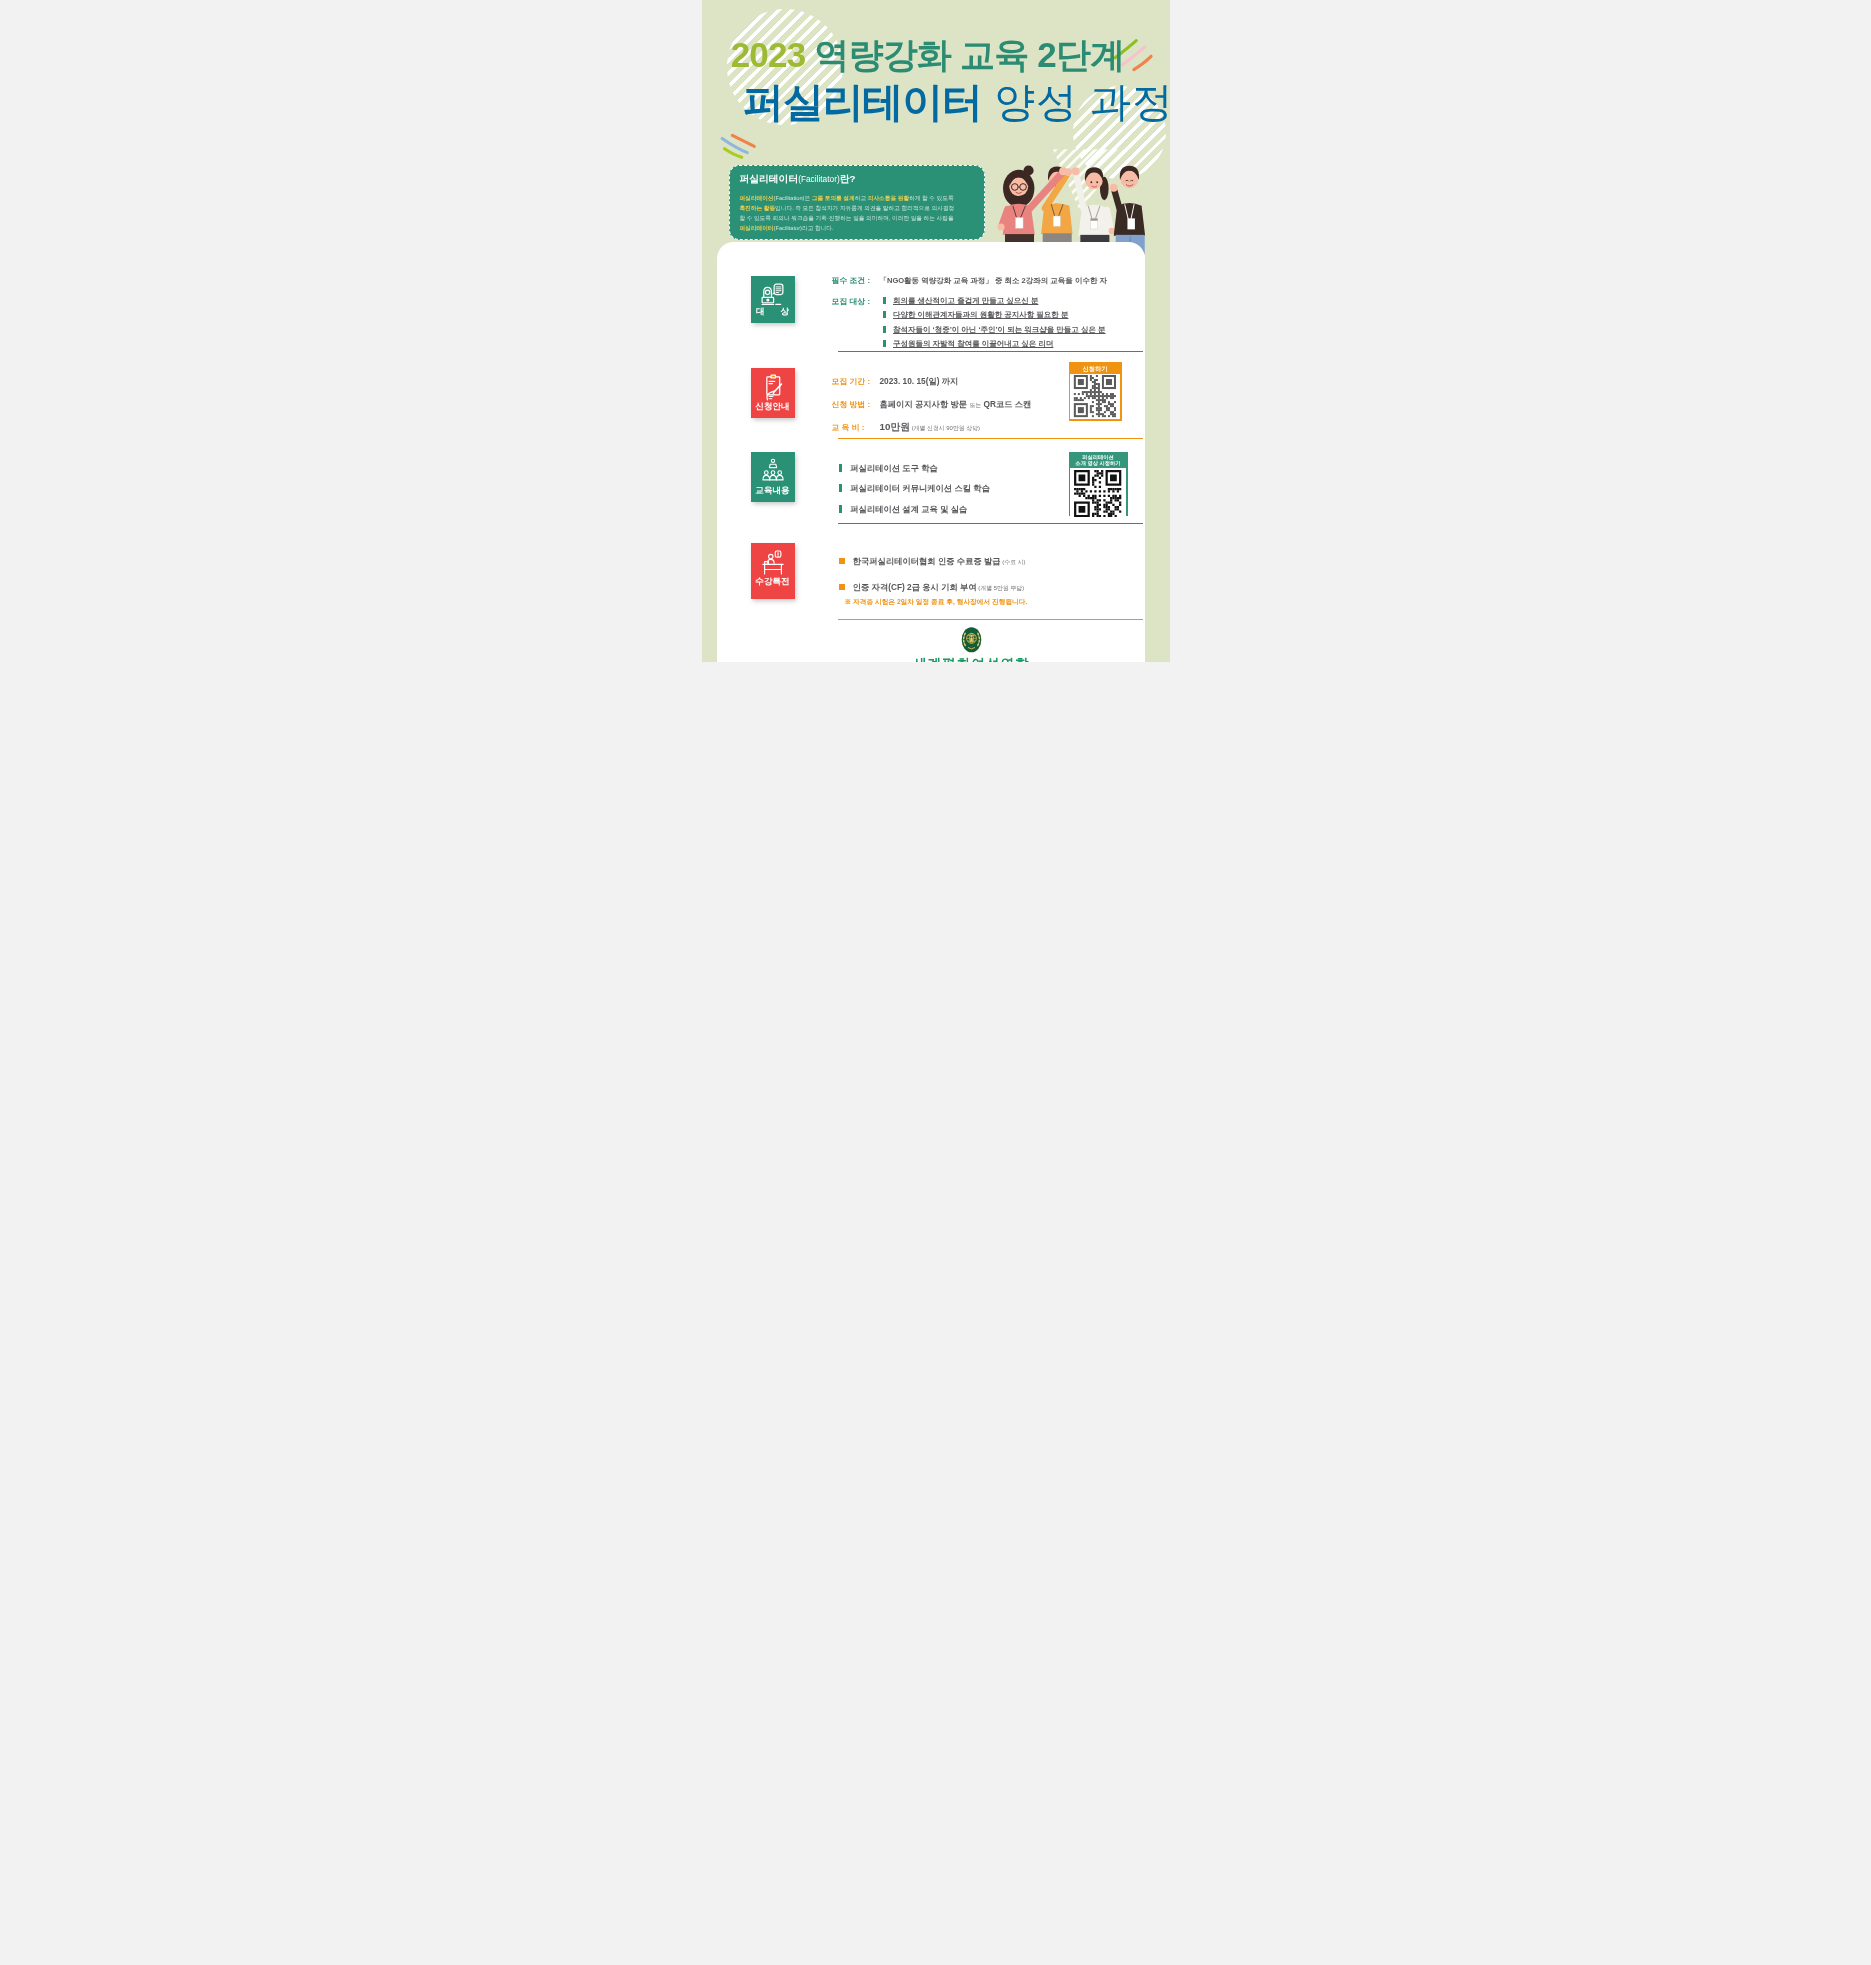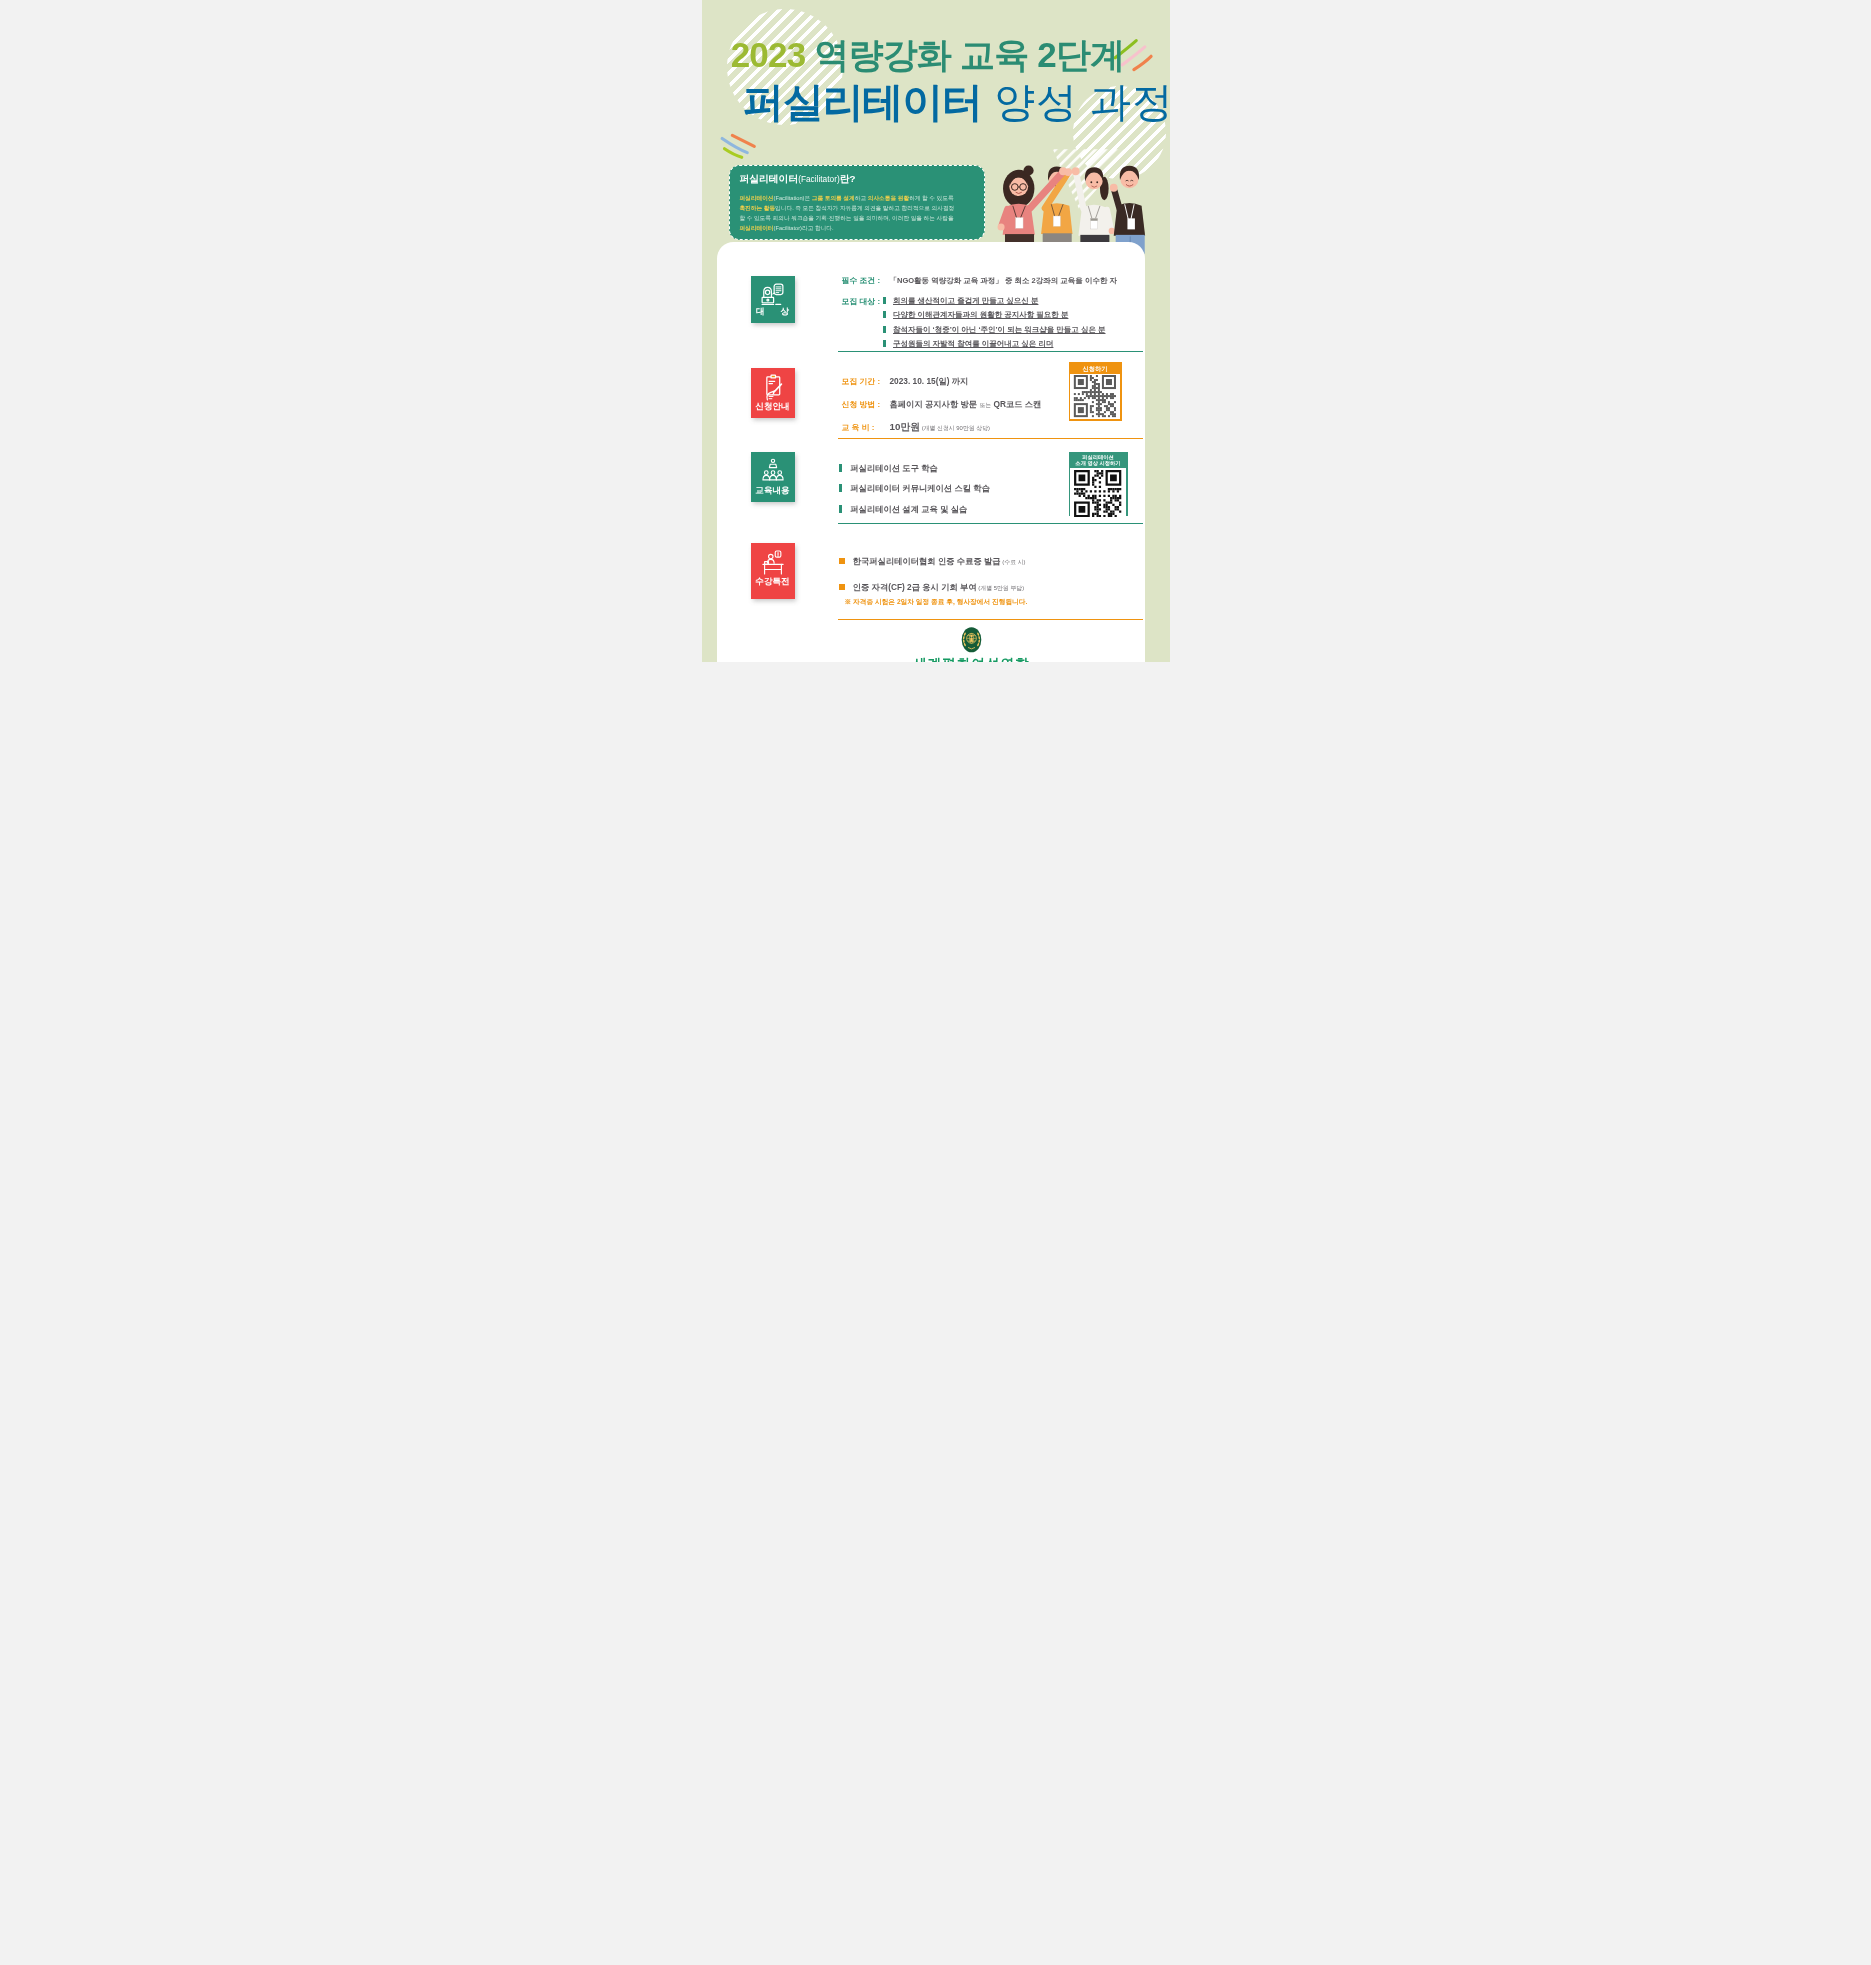--- a/index.html
+++ b/index.html
@@ -51,21 +51,21 @@
   .icon-box.orange{background:#ef4444;}
   .icon-box .label{color:#ffffff;font-weight:800;font-size:8.6px;white-space:nowrap;}
   #box-target{top:276px;height:47px;}
   #box-target .label{word-spacing:13.4px;}
   #box-apply{top:368px;height:50px;}
   #box-content{top:452px;height:50px;}
   #box-benefit{top:543px;height:56px;}
   .icon-box svg{display:block;}
 
   
-  .row{position:absolute;left:140px;white-space:nowrap;}
+  .row{position:absolute;left:130px;white-space:nowrap;}
   .key{display:inline-block;font-weight:800;font-size:7.9px;vertical-align:baseline;}
   .key.teal{color:#2a9176;width:48px;}
   .key.orange{color:#ef9310;width:48px;}
   .val{font-size:7.5px;color:#58565a;font-weight:600;}
   .brow{position:absolute;white-space:nowrap;}
   .sq{display:inline-block;width:3.5px;height:7.5px;margin-right:7px;vertical-align:-1.2px;}
   .sq.teal{background:#2a9176;}
   .sq2{display:inline-block;width:3.9px;height:8.3px;margin-right:7.9px;vertical-align:-1.2px;}
   .sq2.teal{background:#2a9176;}
   .sqo{display:inline-block;width:6.3px;height:6.3px;margin-right:7.9px;vertical-align:-0.4px;background:#ef9310;}

